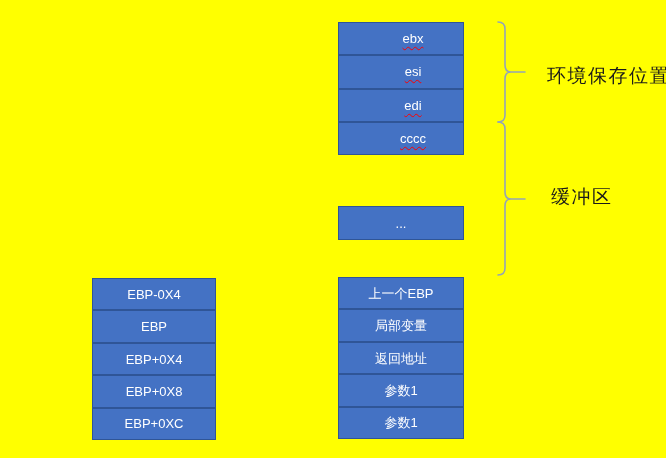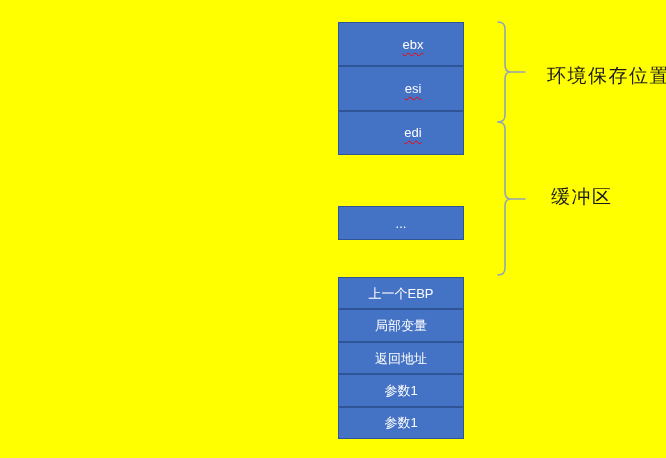--- a/index.html
+++ b/index.html
@@ -69,26 +69,34 @@
 </style>
 </head>
 <body>
 
 <div class="canvas">
 
   <div class="stack" id="register-stack">
     <div class="cell misspelled">ebx</div>
     <div class="cell misspelled">esi</div>
     <div class="cell misspelled">edi</div>
+    <div class="cell misspelled">cccc</div>
   </div>
 
   <div class="stack" id="ellipsis-box">
     <div class="cell">...</div>
   </div>
 
+  <div class="stack" id="offset-stack">
+    <div class="cell">EBP-0X4</div>
+    <div class="cell">EBP</div>
+    <div class="cell">EBP+0X4</div>
+    <div class="cell">EBP+0X8</div>
+    <div class="cell">EBP+0XC</div>
+  </div>
 
   <div class="stack" id="frame-stack">
     <div class="cell">上一个EBP</div>
     <div class="cell">局部变量</div>
     <div class="cell">返回地址</div>
     <div class="cell">参数1</div>
     <div class="cell">参数1</div>
   </div>
 
   <svg class="braces" viewBox="0 0 80 300" aria-hidden="true">

